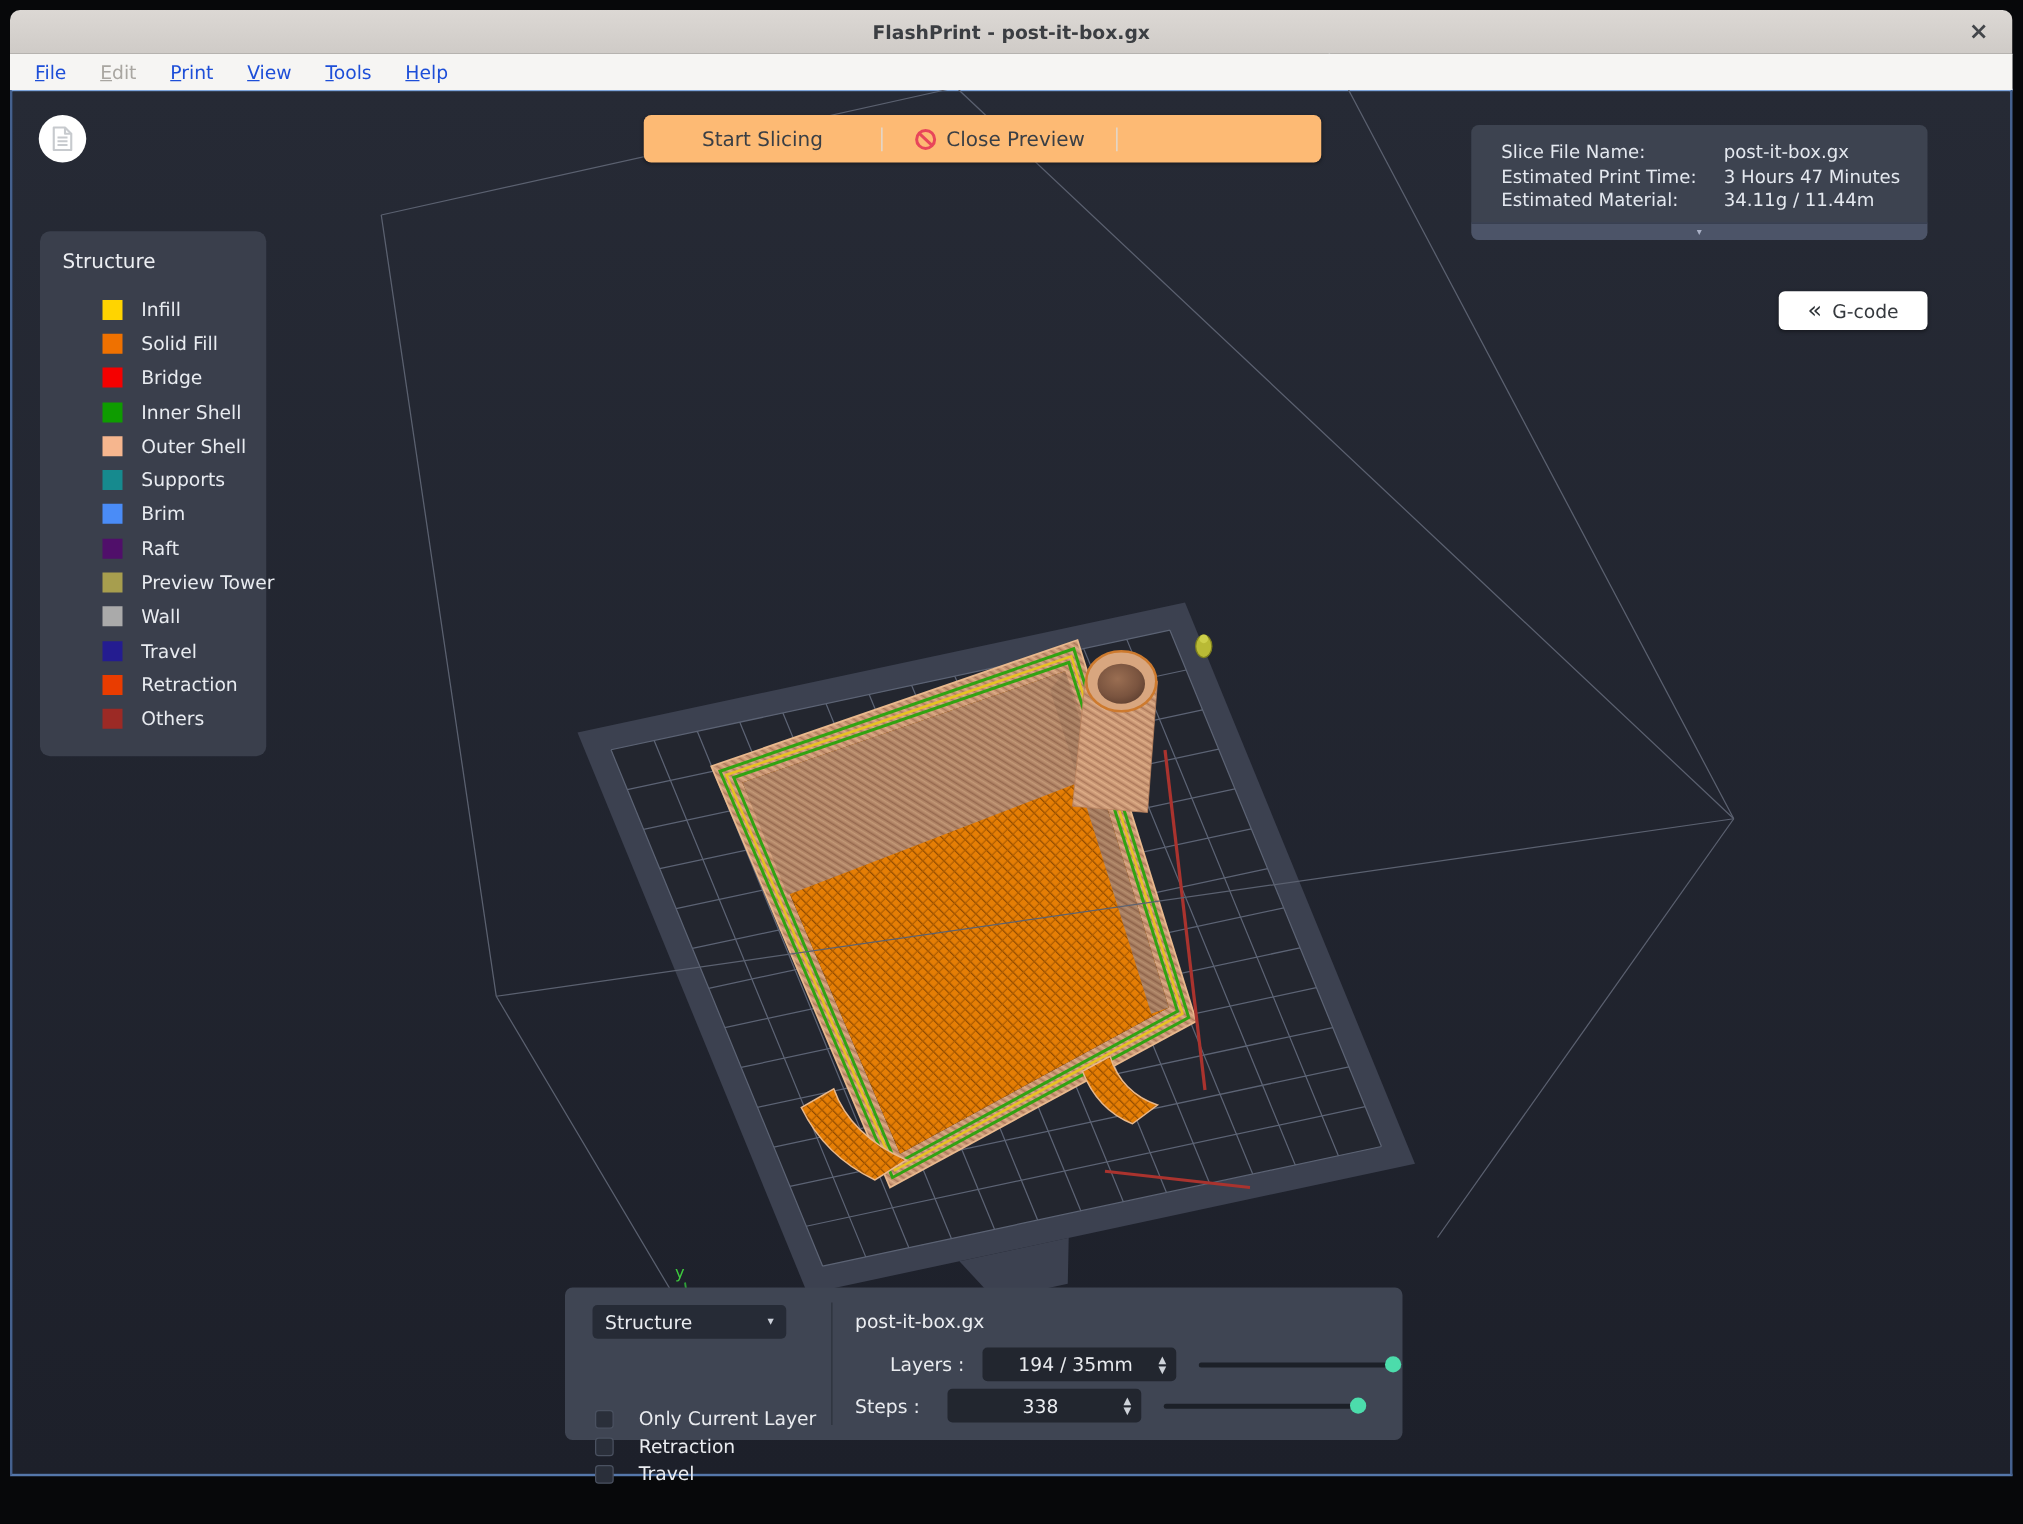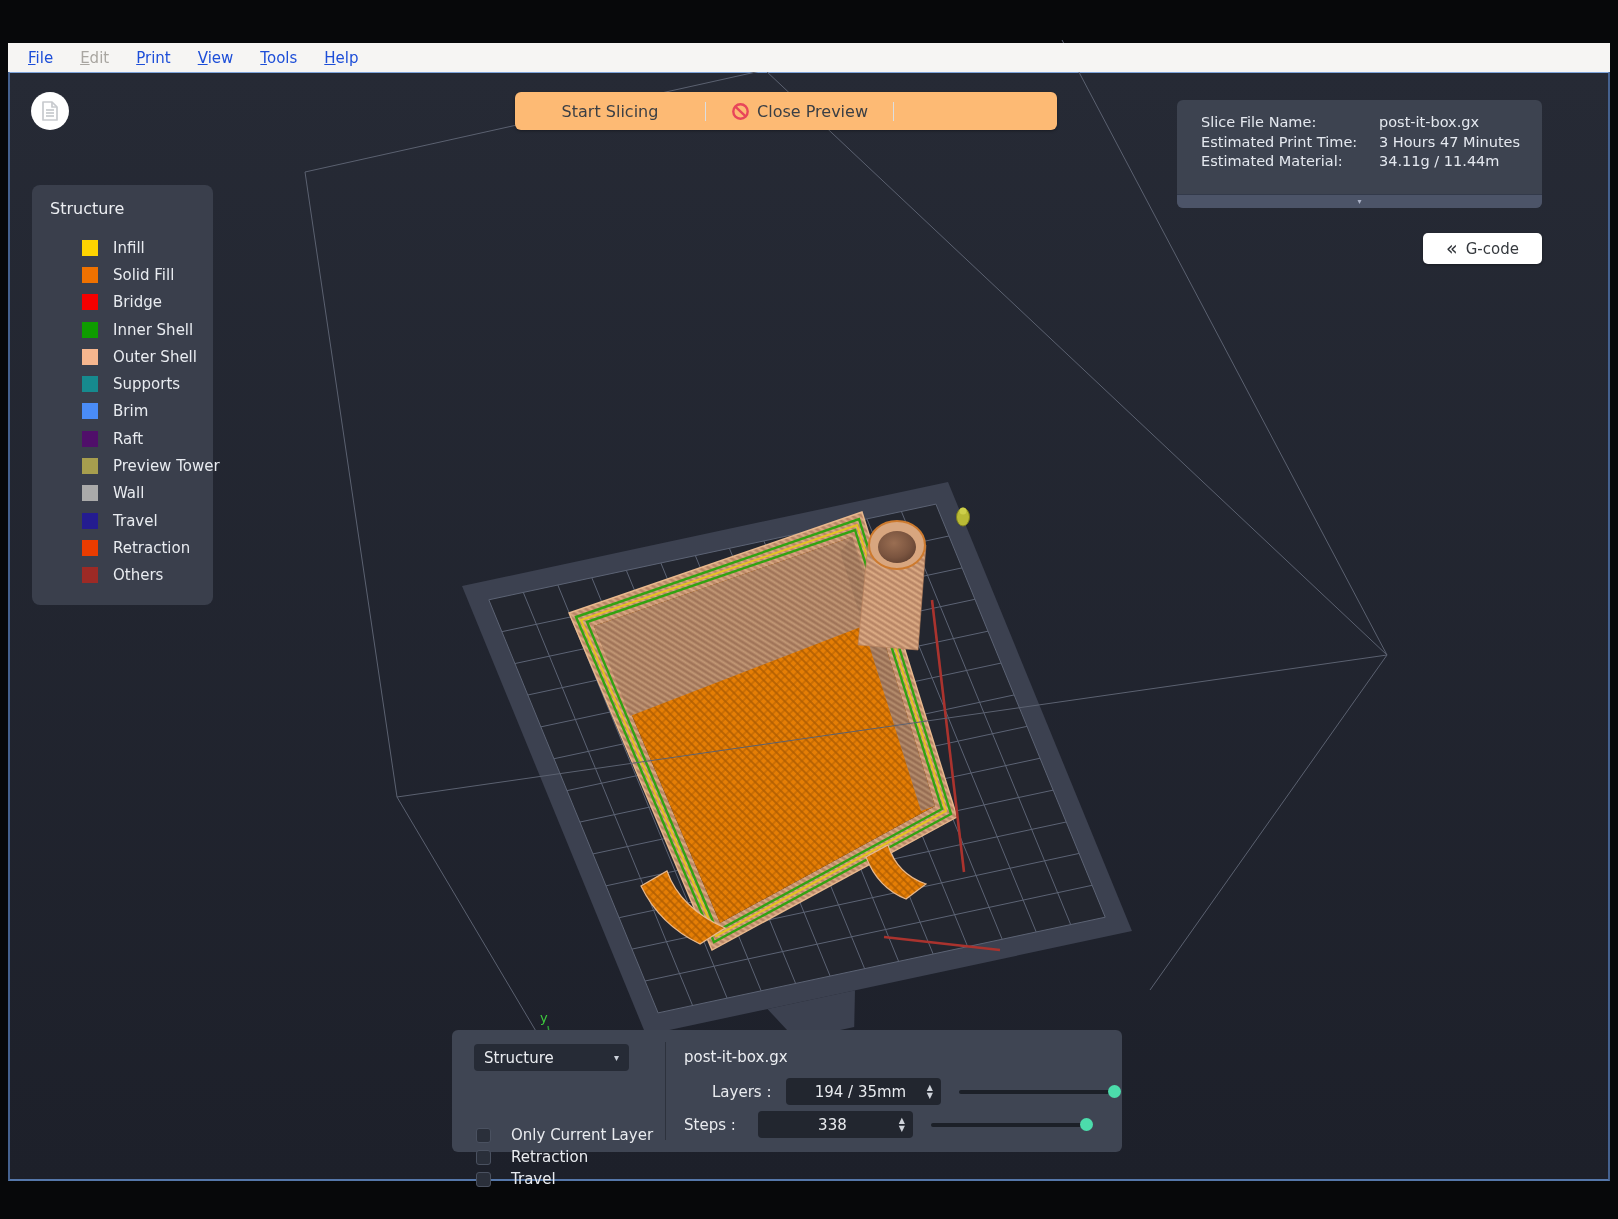--- a/index.html
+++ b/index.html
@@ -31,21 +31,21 @@
 
   .doc-circle{position:absolute;left:31px;top:92px;width:38px;height:38px;border-radius:50%;
     background:#ffffff;z-index:3;display:flex;align-items:center;justify-content:center;}
 
   .toolbar{position:absolute;left:515px;top:92px;width:542px;height:38px;background:#fdba74;
     border-radius:6px;z-index:4;display:flex;align-items:center;overflow:hidden;box-shadow:0 1px 3px rgba(0,0,0,.35);}
   .tb-seg{display:flex;align-items:center;justify-content:center;font-size:16px;color:#3a3f45;gap:7px;}
   .tb-seg.divider{border-right:1px solid #dcdee0;}
   .tb-seg.s1{width:190px;} .tb-seg.s2{width:187px;} .tb-seg.s3{width:99px;} .tb-seg.s4{flex:1;}
 
-  .info-panel{left:1177px;top:100px;width:365px;height:108px;border-radius:6px;overflow:hidden;background:#3d4350;}
+  .info-panel{left:1177px;top:100px;width:365px;height:92px;border-radius:6px;overflow:hidden;background:#3d4350;}
   .info-rows{display:grid;grid-template-columns:178px auto;padding:13px 0 0 24px;font-size:14.5px;line-height:19.6px;color:#e4e8ef;}
   .info-foot{position:absolute;left:0;right:0;bottom:0;height:13px;background:#4c5468;border-top:1px solid #333a4a;
     display:flex;align-items:center;justify-content:center;font-size:8px;color:#aab1c6;line-height:8px;}
 
   .gcode-btn{position:absolute;left:1423px;top:233px;width:119px;height:31px;background:#ffffff;border-radius:5px;
     z-index:3;display:flex;align-items:center;justify-content:center;gap:8px;font-size:15px;color:#35393e;
     box-shadow:0 1px 3px rgba(0,0,0,.35);}
   .gcode-chevrons{font-size:19px;line-height:15px;color:#2f3338;}
 
   .legend{left:32px;top:185px;width:163px;padding:14px 0 16px 18px;background:#3a3f4c;}
@@ -161,20 +161,24 @@
       <line x1="397" y1="797" x2="562" y2="1075"></line>
       <line x1="1387" y1="655" x2="1150" y2="990"></line>
     </g>
 
     <g>
       <text x="540" y="1022" font-size="13" fill="#3ecb3e" font-family="DejaVu Sans, sans-serif">y</text>
       <line x1="548" y1="1026" x2="552" y2="1052" stroke="#2e9e38" stroke-width="1.5"></line>
     </g>
   </svg>
 
+  <div class="titlebar">
+    <span class="title-text">FlashPrint - post-it-box.gx</span>
+    <span class="close-btn">×</span>
+  </div>
 
   <div class="menubar">
     <span class="menu-item">File</span>
     <span class="menu-item disabled">Edit</span>
     <span class="menu-item">Print</span>
     <span class="menu-item">View</span>
     <span class="menu-item">Tools</span>
     <span class="menu-item">Help</span>
   </div>
 

